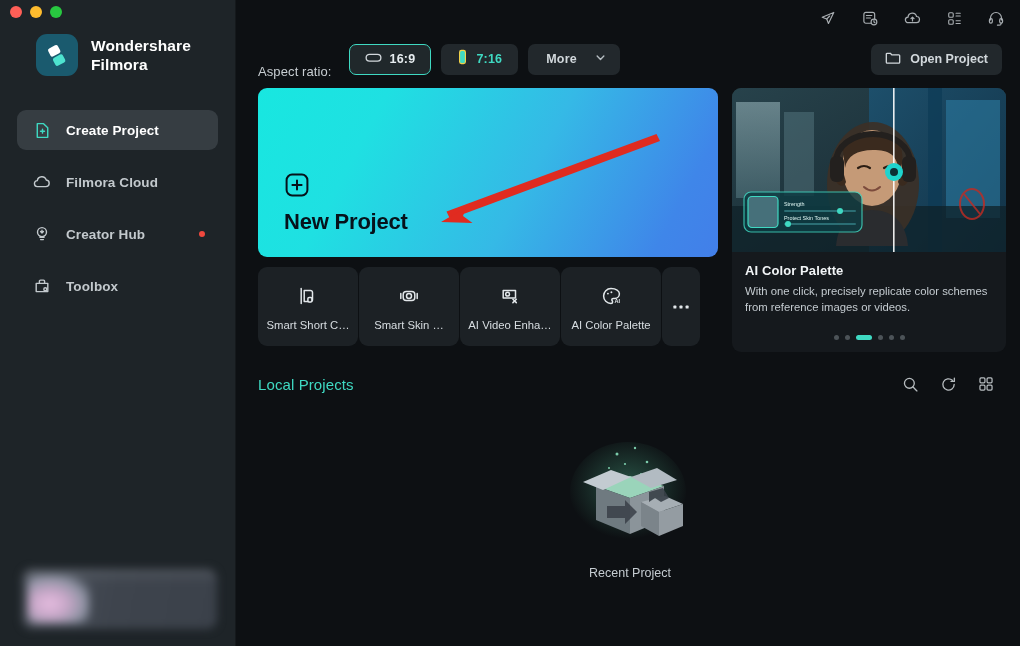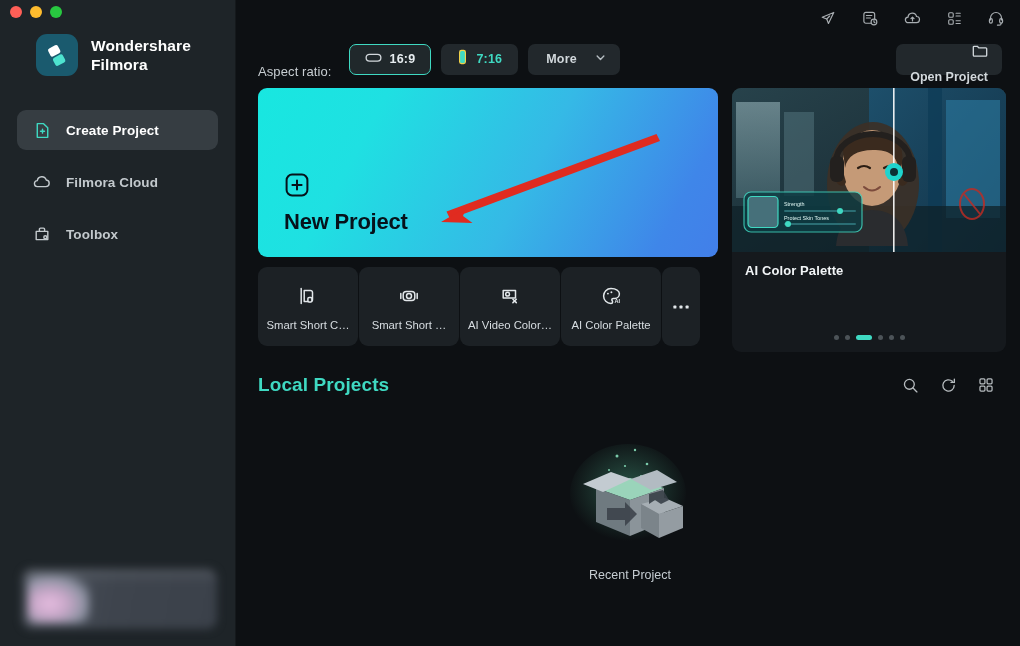--- a/index.html
+++ b/index.html
@@ -78,21 +78,21 @@
     padding:0 15px; margin-right:10px; border:1px solid transparent;
   }
   .chip-txt { font-size:12.5px; font-weight:700; color:#d2d8dc; letter-spacing:.2px; }
   .chip.sel { border-color:#3fd9c2; background:#20282b; }
   .chip.sel .chip-txt { color:#e6ecef; }
   .chip.teal .chip-txt { color:#3fd9c2; }
   .chip.more { padding:0 12px 0 17px; gap:17px;align-items:center; }
   .spacer { flex:1; }
   .open-btn {
     height:31px; border-radius:7px; background:#22282c;
-    display:inline-flex; align-items:flex-end; gap:9px; padding:0 14px;flex-direction:column;
+    display:inline-flex; align-items:center; gap:9px; padding:0 14px;
   }
   .open-btn span { font-size:12.5px; font-weight:700; color:#d2d8dc; }
 
   .content { padding:6px 18px 0 22px; }
   .row1 { display:flex; gap:14px; }
 
   .newproj {
     width:460px; height:169px; border-radius:9px; position:relative;
     background:linear-gradient(118deg,#18e7e0 0%,#1fe0e2 24%,#35b9e6 58%,#3f86e9 88%,#427fe9 100%);
     overflow:hidden;
@@ -117,21 +117,21 @@
   .tools { display:flex; gap:1px; margin-top:10px; }
   .tool {
     width:100px; height:79px; border-radius:9px; background:#1c2125;
     display:flex; flex-direction:column; align-items:center; justify-content:center; gap:10px;
   }
   .tool-ico { width:26px; height:26px; display:flex; align-items:center; justify-content:center; }
   .tool-lbl { font-size:11.3px; color:#d7dde1; font-weight:400; white-space:nowrap; max-width:92px; overflow:hidden; text-overflow:ellipsis; }
   .tool.dots3 { width:38px; }
 
   .local-row { display:flex; align-items:center; margin-top:22px; padding-right:6px; }
-  .local-title { font-size:19px; font-weight:700; color:#3fd9c2; letter-spacing:.1px; }
+  .local-title { font-size:15px; font-weight:400; color:#3fd9c2; letter-spacing:.1px; }
   .local-icons { margin-left:auto; display:flex; gap:18px; align-items:center; }
   .li-ico { width:20px; height:20px; display:flex; align-items:center; justify-content:center; opacity:.85; }
 
   .empty { margin-top:42px; display:flex; flex-direction:column; align-items:center; }
   .empty-illus { width:130px; height:118px; position:relative; }
   .empty-txt { margin-top:12px; font-size:12.5px; color:#c5ccd1; font-weight:400;text-align:right; }
 </style>
 </head>
 <body>
 
@@ -174,20 +174,31 @@
 
       <div class="nav-item">
         <span class="nav-ico">
           <svg width="20" height="20" viewBox="0 0 20 20" fill="none" stroke="#c3c9cd" stroke-width="1.4">
             <path d="M5.6 14.6h8.3a3.3 3.3 0 0 0 .35-6.58A4.6 4.6 0 0 0 5.3 8.6a3 3 0 0 0 .3 6z" stroke-linejoin="round"></path>
           </svg>
         </span>
         <span class="nav-label">Filmora Cloud</span>
       </div>
 
+      <div class="nav-item">
+        <span class="nav-ico">
+          <svg width="20" height="20" viewBox="0 0 20 20" fill="none" stroke="#c3c9cd" stroke-width="1.4">
+            <circle cx="10" cy="8.1" r="4.5"></circle>
+            <path d="M10 6.2v2.8M8.6 7.6L10 9l1.4-1.4" stroke-linecap="round" stroke-linejoin="round"></path>
+            <path d="M7.9 13.2h4.2M8.6 15.6h2.8" stroke-linecap="round"></path>
+          </svg>
+        </span>
+        <span class="nav-label">Creator Hub</span>
+        <span class="badge-dot"></span>
+      </div>
 
       <div class="nav-item">
         <span class="nav-ico">
           <svg width="20" height="20" viewBox="0 0 20 20" fill="none" stroke="#c3c9cd" stroke-width="1.4">
             <path d="M4.2 7.4h11.6v8.2H4.2z" stroke-linejoin="round"></path>
             <path d="M7.4 7.4V5.2a1.1 1.1 0 0 1 1.1-1.1h3a1.1 1.1 0 0 1 1.1 1.1v2.2" stroke-linecap="round"></path>
             <circle cx="13.3" cy="13.3" r="1.5"></circle>
           </svg>
         </span>
         <span class="nav-label">Toolbox</span>
@@ -319,34 +330,34 @@
             </div>
 
             <div class="tool">
               <span class="tool-ico">
                 <svg width="24" height="24" viewBox="0 0 24 24" fill="none" stroke="#e2e7ea" stroke-width="1.5">
                   <rect x="6.2" y="7.4" width="11.6" height="9.2" rx="3"></rect>
                   <circle cx="12" cy="12" r="2.5"></circle>
                   <path d="M3.8 9.4v5.2M20.2 9.4v5.2" stroke-linecap="round"></path>
                 </svg>
               </span>
-              <span class="tool-lbl">Smart Short …</span>
+              <span class="tool-lbl">Smart Skin …</span>
             </div>
 
             <div class="tool">
               <span class="tool-ico">
                 <svg width="24" height="24" viewBox="0 0 24 24" fill="none" stroke="#e2e7ea" stroke-width="1.5">
                   <path d="M5.2 6.4h12.3v7.6H5.2z" stroke-linejoin="round"></path>
                   <circle cx="9.6" cy="10.2" r="1.9"></circle>
                   <g stroke-linecap="round">
                     <path d="M14.9 15.2l3.4 3.4M18.3 15.2l-3.4 3.4"></path>
                   </g>
                 </svg>
               </span>
-              <span class="tool-lbl">AI Video Color…</span>
+              <span class="tool-lbl">AI Video Enha…</span>
             </div>
 
             <div class="tool">
               <span class="tool-ico">
                 <svg width="24" height="24" viewBox="0 0 24 24" fill="none" stroke="#e2e7ea" stroke-width="1.5">
                   <path d="M12 4.6a7.4 7.4 0 0 0 0 14.8c1 0 1.6-.7 1.6-1.5 0-.9-.8-1.4-.8-2.2 0-.7.6-1.3 1.4-1.3h1.5a4.7 4.7 0 0 0 4.7-4.7c0-3-3.3-5.1-8.4-5.1z" stroke-linejoin="round"></path>
                   <circle cx="8.9" cy="9.6" r=".95" fill="#e2e7ea" stroke="none"></circle>
                   <circle cx="12.4" cy="8.2" r=".95" fill="#e2e7ea" stroke="none"></circle>
                   <text x="15.4" y="19.4" font-family="Liberation Sans, sans-serif" font-size="5.6" font-weight="700" fill="#e2e7ea" stroke="none">AI</text>
                 </svg>
@@ -423,20 +434,21 @@
               </g>
 
               <g opacity=".8">
                 <ellipse cx="240" cy="116" rx="12" ry="15" fill="none" stroke="#c22b22" stroke-width="2"></ellipse>
                 <path d="M232 106l16 20" stroke="#c22b22" stroke-width="2"></path>
               </g>
             </svg>
           </div>
           <div class="promo-body">
             <div class="promo-h">AI Color Palette</div>
+            <div class="promo-p">With one click, precisely replicate color schemes from reference images or videos.</div>
           </div>
           <div class="dots">
             <span class="dot"></span>
             <span class="dot"></span>
             <span class="dot on"></span>
             <span class="dot"></span>
             <span class="dot"></span>
             <span class="dot"></span>
           </div>
         </div>

